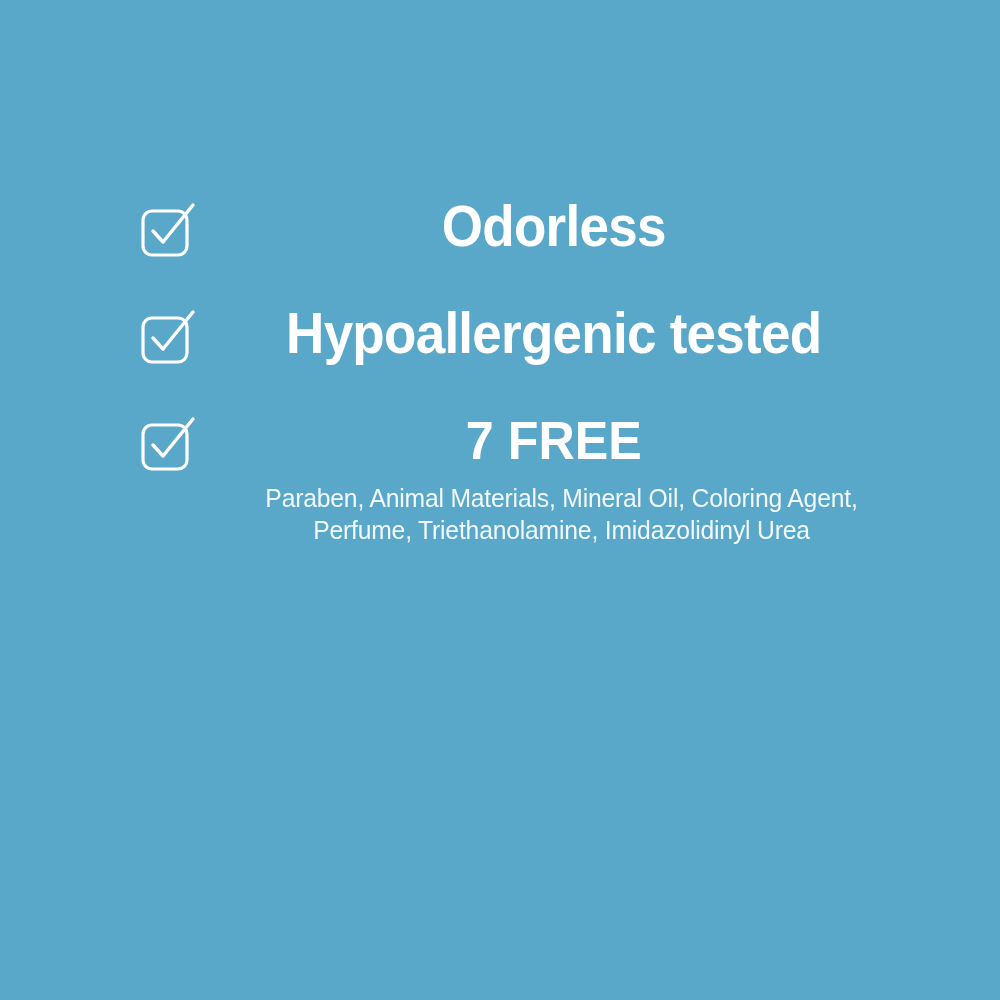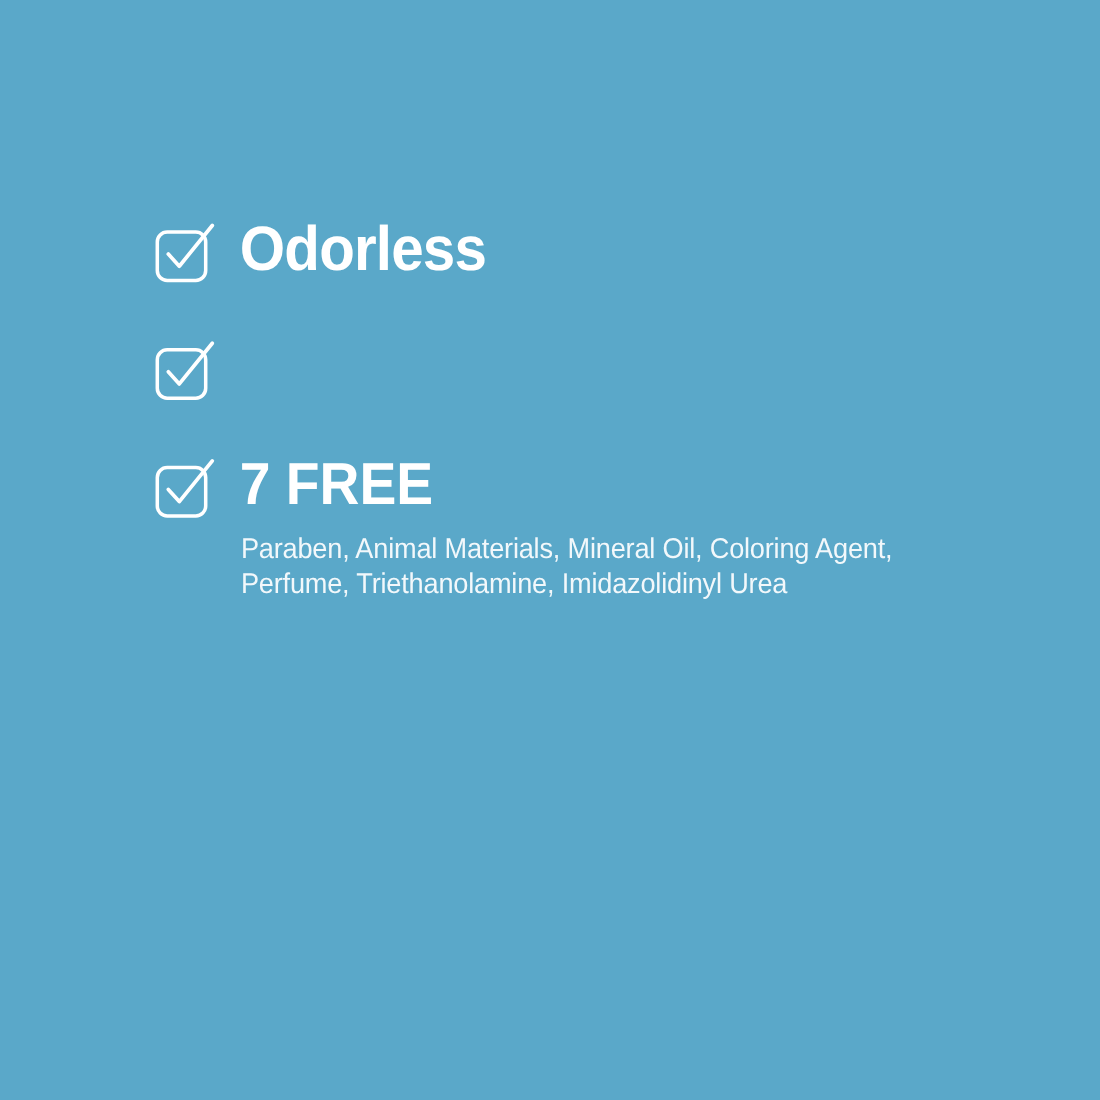--- a/index.html
+++ b/index.html
@@ -45,20 +45,21 @@
   .checkbox-icon svg {
     display: block;
     width: 56px;
     height: 56px;
     overflow: visible;
   }
 
   .feature-body {
     flex: 1 1 auto;
     min-width: 0;
+    text-align: center;
   }
 
   .feature-label {
     color: #ffffff;
     font-family: "Liberation Sans", sans-serif;
     font-weight: bold;
     font-size: 57px;
     line-height: 60px;
     letter-spacing: -0.8px;
     white-space: nowrap;
@@ -106,20 +107,23 @@
       </div>
     </div>
 
     <div class="feature-row">
       <span class="checkbox-icon">
         <svg viewBox="0 0 56 56" xmlns="http://www.w3.org/2000/svg">
           <rect x="3" y="9" width="44" height="44" rx="9" ry="9" fill="none" stroke="#ffffff" stroke-width="3.2"></rect>
           <path d="M13 29 L23 40 L53 3" fill="none" stroke="#ffffff" stroke-width="3.4" stroke-linecap="round" stroke-linejoin="round"></path>
         </svg>
       </span>
+      <div class="feature-body">
+        <div class="feature-label">Hypoallergenic tested</div>
+      </div>
     </div>
 
 
     <div class="feature-row last">
       <span class="checkbox-icon">
         <svg viewBox="0 0 56 56" xmlns="http://www.w3.org/2000/svg">
           <rect x="3" y="9" width="44" height="44" rx="9" ry="9" fill="none" stroke="#ffffff" stroke-width="3.2"></rect>
           <path d="M13 29 L23 40 L53 3" fill="none" stroke="#ffffff" stroke-width="3.4" stroke-linecap="round" stroke-linejoin="round"></path>
         </svg>
       </span>

